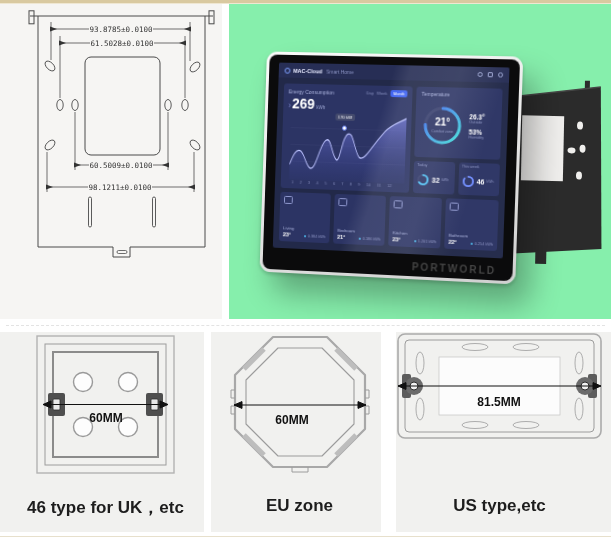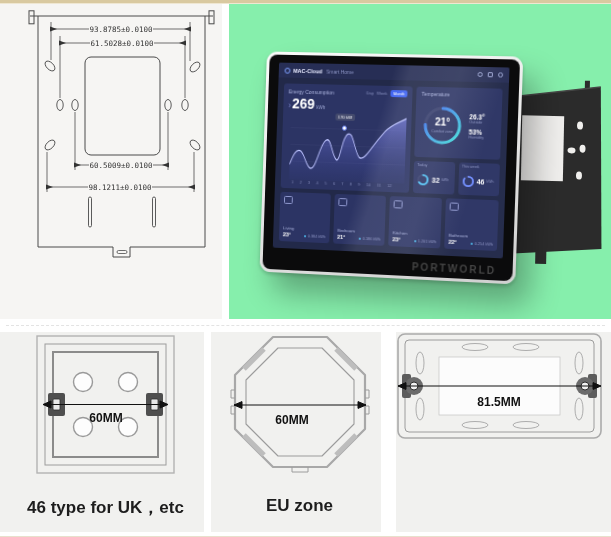--- a/index.html
+++ b/index.html
@@ -447,17 +447,18 @@
           <circle cx="189" cy="54" r="4" fill="#f2f2f2" stroke="#2e2e2e" stroke-width="1"></circle>
         </g>
         <g stroke="#111" stroke-width="1">
           <line x1="2" y1="54" x2="205" y2="54"></line>
           <path d="M2,54 L10,50.6 L10,57.4 Z" fill="#111"></path>
           <path d="M205,54 L197,50.6 L197,57.4 Z" fill="#111"></path>
         </g>
         <text class="dim" x="103" y="74" text-anchor="middle">81.5MM</text>
       </svg>
     </div>
+    <div class="mount-label">US type,etc</div>
   </div>
 </section>
 
 <div class="bottom-strip"></div>
 <div class="bottom-rule"></div>
 
 </body></html>

